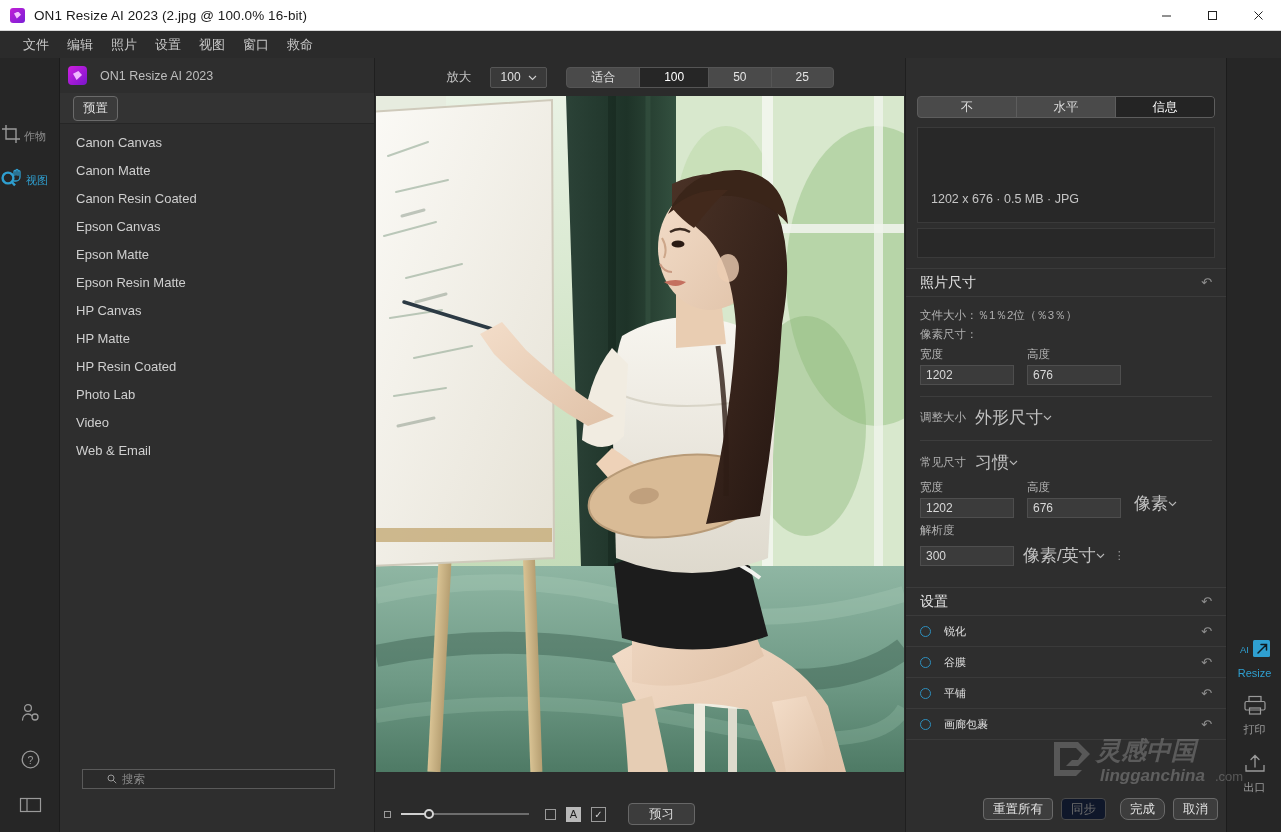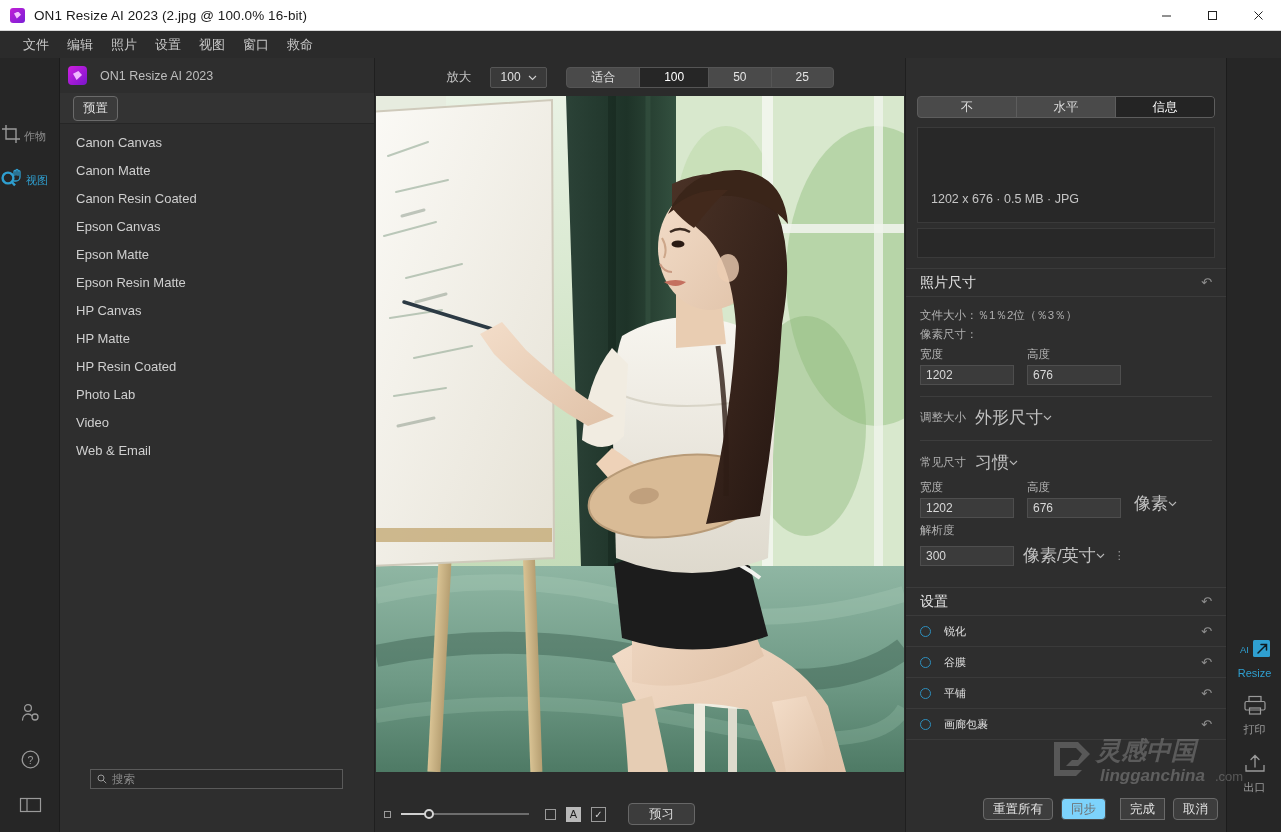--- a/index.html
+++ b/index.html
@@ -53,23 +53,23 @@
   .brand-logo:after{content:"";position:absolute;left:5px;top:5px;width:9px;height:9px;
      background:#f0b6ff;clip-path:polygon(0 30%,60% 0,100% 45%,40% 100%);}
   .brand-name { margin-left:13px; font-size:12.5px; color:#bdbdbd; }
   .preset-head { height:31px; background:#333333; display:flex; align-items:center;
      padding-left:13px; border-bottom:1px solid #262626; }
   .preset-tab { border:1px solid #6a6a6a; border-radius:4px; background:#3b3b3b;
      padding:3px 9px; font-size:12.5px; color:#dedede; cursor:pointer; }
   .preset-list { padding-top:4px; }
   .preset-item { height:28px; display:flex; align-items:center; padding-left:16px;
      font-size:13px; color:#cfcfcf; cursor:pointer; }
-  .search-wrap { position:absolute; left:30px; bottom:43px; width:253px; height:20px;
+  .search-wrap { position:absolute; left:22px; bottom:43px; width:253px; height:20px;
      background:#2b2b2b; border:1px solid #5a5a5a; display:flex; align-items:center;
-     padding:0 6px; gap:5px; }
+     padding:0 24px; gap:5px; }
   .search-wrap input { flex:1; background:transparent; border:0; outline:none;
      color:#cfcfcf; font-size:11.5px; font-family:"Liberation Sans",sans-serif; }
   .search-wrap input::placeholder { color:#8a8a8a; }
 
   
   .zoombar { position:absolute; left:375px; top:58px; width:530px; height:38px;
      display:flex; align-items:center; justify-content:center; gap:19px; background:#2b2b2b; }
   .zlabel { font-size:12.5px; color:#c0c0c0; }
   .zselect { width:57px; height:21px; background:#3a3a3a; border:1px solid #565656;
      border-radius:2px; display:flex; align-items:center; justify-content:center; gap:7px;
@@ -554,22 +554,22 @@
         <span class="opt-left">
           <span class="radio"></span>
           <span class="opt-label">画廊包裹</span>
         </span>
         <span class="reset-ic">↶</span>
       </div>
     </div>
 
     <div style="position:absolute;right:8px;bottom:12px;display:flex;gap:8px;align-items:center">
       <div style="height:22px;padding:0 9px;border:1px solid #6a6a6a;border-radius:4px;background:#3d3d3d;color:#e2e2e2;font-size:12.5px;display:flex;align-items:center;cursor:pointer">重置所有</div>
-      <div style="height:22px;padding:0 9px;border:1px solid #4a4a4a;border-radius:4px;background:#7dd3fc;color:#6d6d6d;font-size:12.5px;display:flex;align-items:center;cursor:default">同步</div>
-      <div style="height:22px;padding:0 9px;border:1px solid #6a6a6a;border-radius:0;background:#3d3d3d;color:#e2e2e2;font-size:12.5px;display:flex;align-items:center;cursor:pointer;margin-left:6px">完成</div>
+      <div style="height:22px;padding:0 9px;border:1px solid #4a4a4a;border-radius:4px;background:#0f172a;color:#6d6d6d;font-size:12.5px;display:flex;align-items:center;cursor:default">同步</div>
+      <div style="height:22px;padding:0 9px;border:1px solid #6a6a6a;border-radius:8px;background:#3d3d3d;color:#e2e2e2;font-size:12.5px;display:flex;align-items:center;cursor:pointer;margin-left:6px">完成</div>
       <div style="height:22px;padding:0 9px;border:1px solid #6a6a6a;border-radius:4px;background:#3d3d3d;color:#e2e2e2;font-size:12.5px;display:flex;align-items:center;cursor:pointer">取消</div>
     </div>
   </div>
 
   <div class="rrail">
     <div class="rr-item active" style="margin-top:580px">
       <span>
         <svg width="34" height="22" viewBox="0 0 34 22">
           <text x="2" y="15" font-size="9.5" fill="#2f9fd0" font-family="Liberation Sans, sans-serif">AI</text>
           <rect x="15" y="2" width="17" height="17" rx="1.5" fill="#2f9fd0"></rect>

